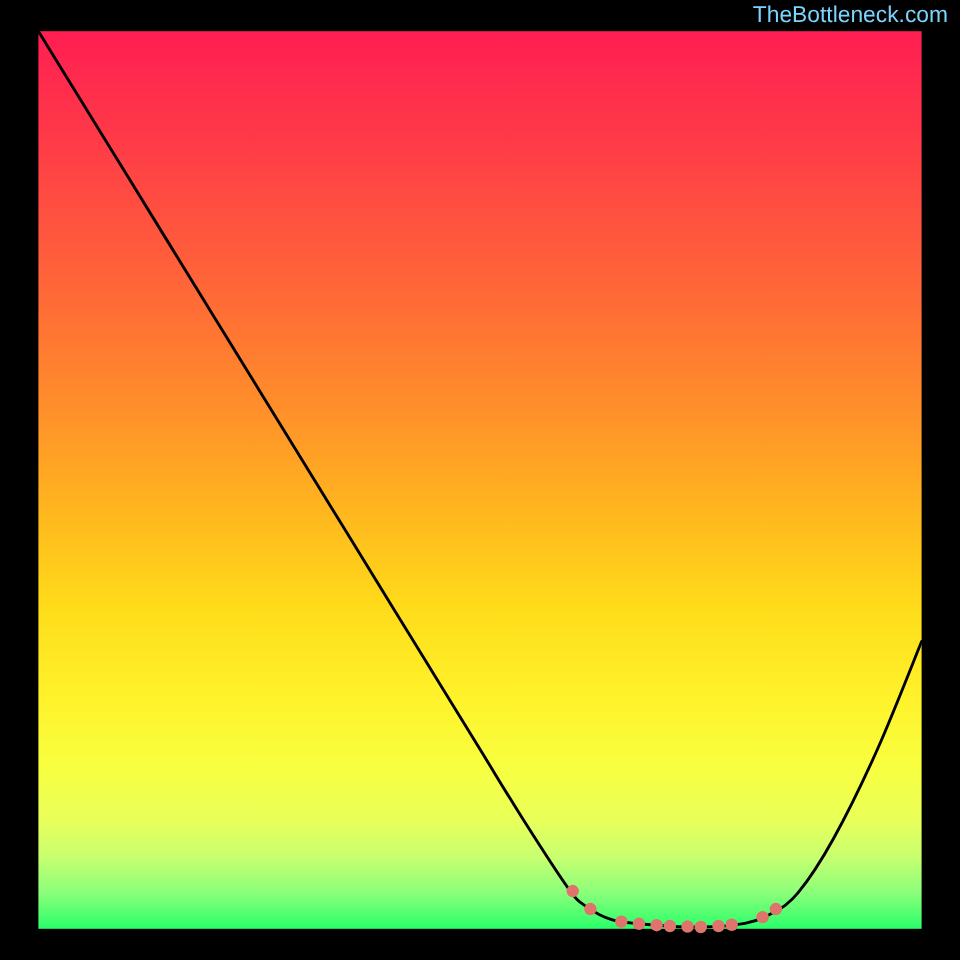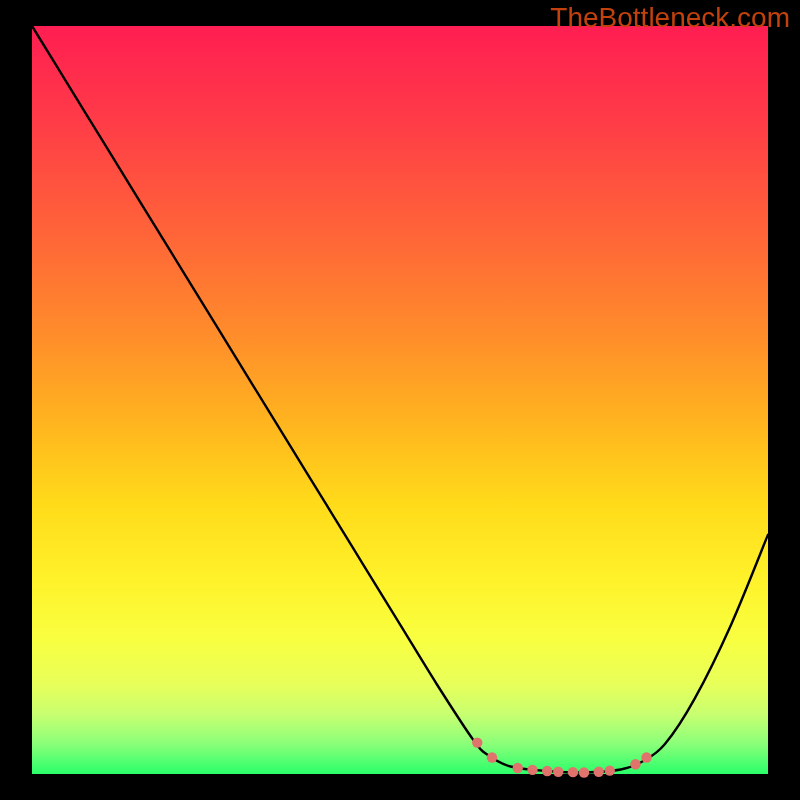--- a/index.html
+++ b/index.html
@@ -8,22 +8,22 @@
     height: 800px;
     background: #000;
     position: relative;
     font-family: Arial, sans-serif;
     overflow: hidden;
   }
   .watermark {
     position: absolute;
     top: 2px;
     right: 10px;
-    color: #c2410c;
-    font-size: 28px;
+    color: #7dd3fc;
+    font-size: 19px;
     font-weight: 500;
     z-index: 10;
     text-align: right;
   }
   .plot-area {
     position: absolute;
     left: 32px;
     top: 26px;
     width: 736px;
     height: 748px;

